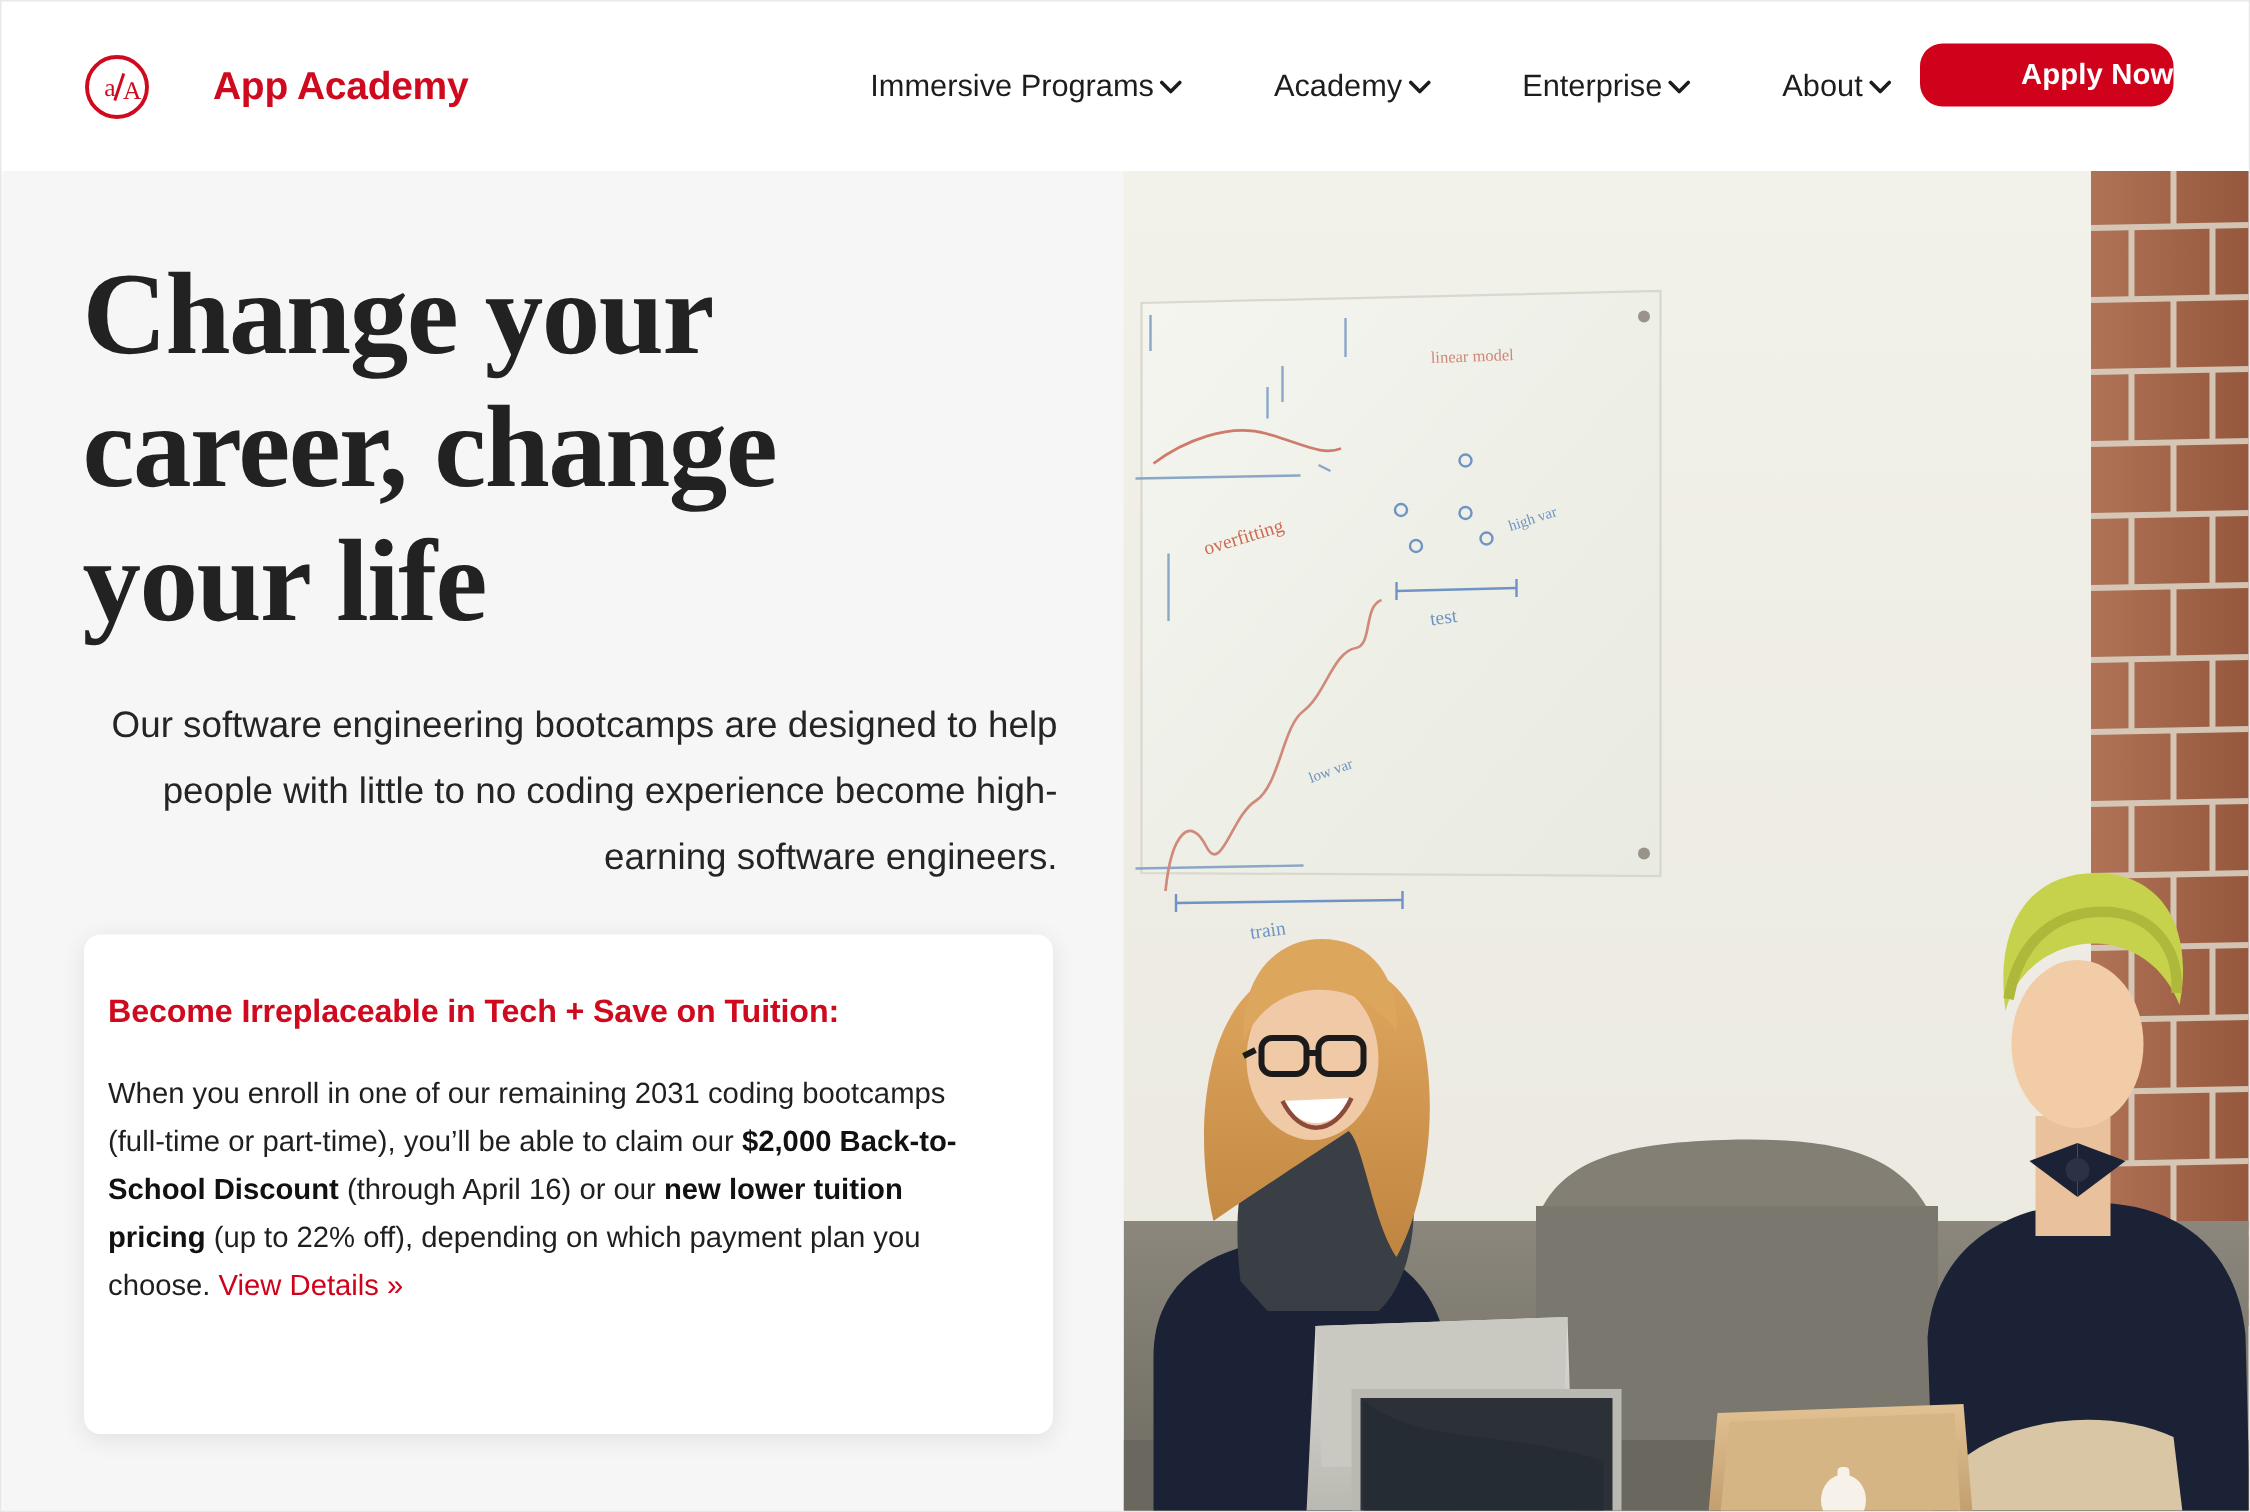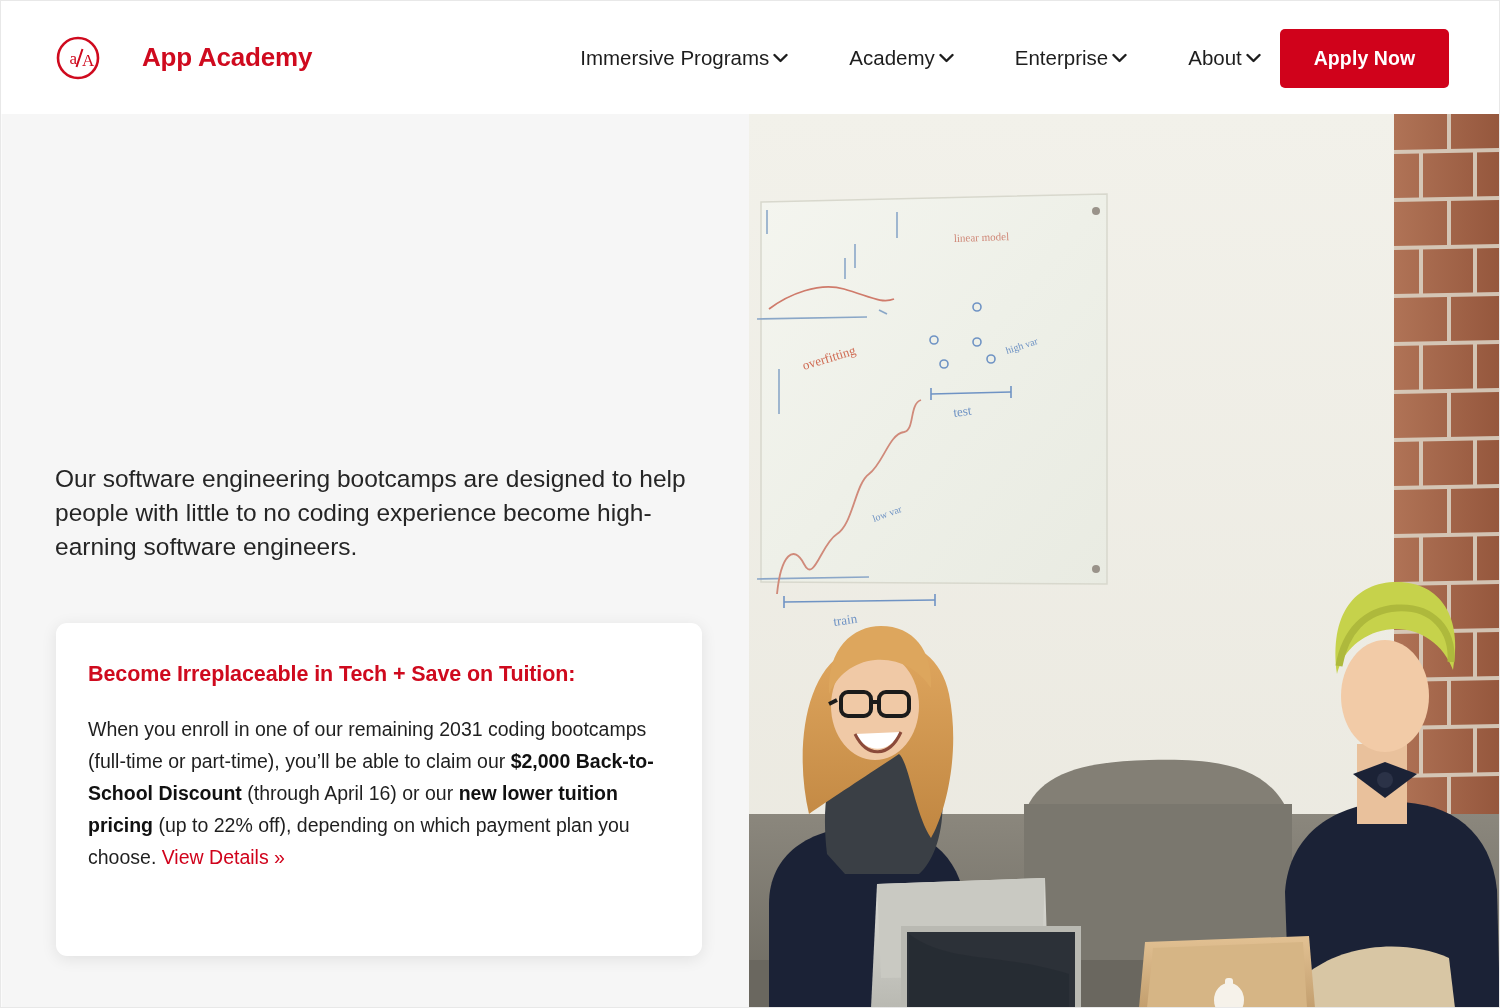--- a/index.html
+++ b/index.html
@@ -39,57 +39,58 @@
     margin-left: 268px; gap: 61px;
   }
   .nav-item {
     display: flex; align-items: center; gap: 4px;
     font-size: 20.5px; color: #1d1d1d; cursor: pointer;
     white-space: nowrap;
   }
   .chev { width: 15px; height: 10px; display:block; }
   .apply-btn {
     position: absolute; right: 52px; top: 28px;
-    width: 169px; height: 59px;
+    width: 169px; height: 42px;
     background: #d0021b; color: #ffffff;
-    border: none; border-radius: 5px;
+    border: none; border-radius: 15px;
     font-family: "Liberation Sans", sans-serif;
     font-size: 19.5px; font-weight: bold;
-    cursor: pointer; letter-spacing: 0.1px;
+    cursor: pointer; letter-spacing: 0.1px; text-align: right;
   }
 
   
   .hero-left {
     position: absolute; top: 113px; left: 1px;
     width: 747px; height: 894px;
     background: #f6f6f6;
   }
   .headline {
     position: absolute; left: 53px; top: 50px;
     width: 620px;
     font-family: "Liberation Serif", serif;
     font-weight: bold;
     font-size: 78px; line-height: 89px;
     color: #222222; letter-spacing: -1px;
   }
   .subcopy {
     position: absolute; left: 53px; top: 348px;
     width: 650px;
-    font-size: 24.5px; line-height: 34px;
+    font-size: 24.5px; line-height: 44px;
     color: #252525;
+    text-align: right;
   }
 
   
   .promo-card {
     position: absolute; left: 54px; top: 509px;
     width: 646px; height: 333px;
     background: #ffffff;
     border-radius: 11px;
     box-shadow: 0 3px 16px rgba(0,0,0,0.09);
-    padding: 32px 34px 0 32px;
+    padding: 32px 34px 0 16px;
   }
   .promo-title {
     font-size: 21.5px; font-weight: bold; line-height: 39px;
     color: #cf0a1e; letter-spacing: -0.1px;
   }
   .promo-body {
     margin-top: 19px;
     font-size: 19.5px; line-height: 32px;
     color: #1f1f1f;
   }
@@ -147,20 +148,21 @@
           <path d="M1.5 2 L7.5 8 L13.5 2" fill="none" stroke="#1d1d1d" stroke-width="2.4" stroke-linecap="round" stroke-linejoin="round"></path>
         </svg>
       </div>
     </nav>
 
     <button class="apply-btn">Apply Now</button>
   </div>
 
   <div class="hero-left">
 
+    <h1 class="headline">Change your career, change your life</h1>
 
     <p class="subcopy">Our software engineering bootcamps are designed to help people with little to no coding experience become high-earning software engineers.</p>
 
     <div class="promo-card">
       <div class="promo-title">Become Irreplaceable in Tech + Save on Tuition:</div>
       <div class="promo-body">
         <span>When you enroll in one of our remaining 2031 coding bootcamps (full-time or part-time), you’ll be able to claim our </span><b>$2,000 Back-to-School Discount</b><span> (through April 16) or our </span><b>new lower tuition pricing</b><span> (up to 22% off), depending on which payment plan you choose. </span><a class="promo-link">View Details »</a>
       </div>
     </div>
   </div>

